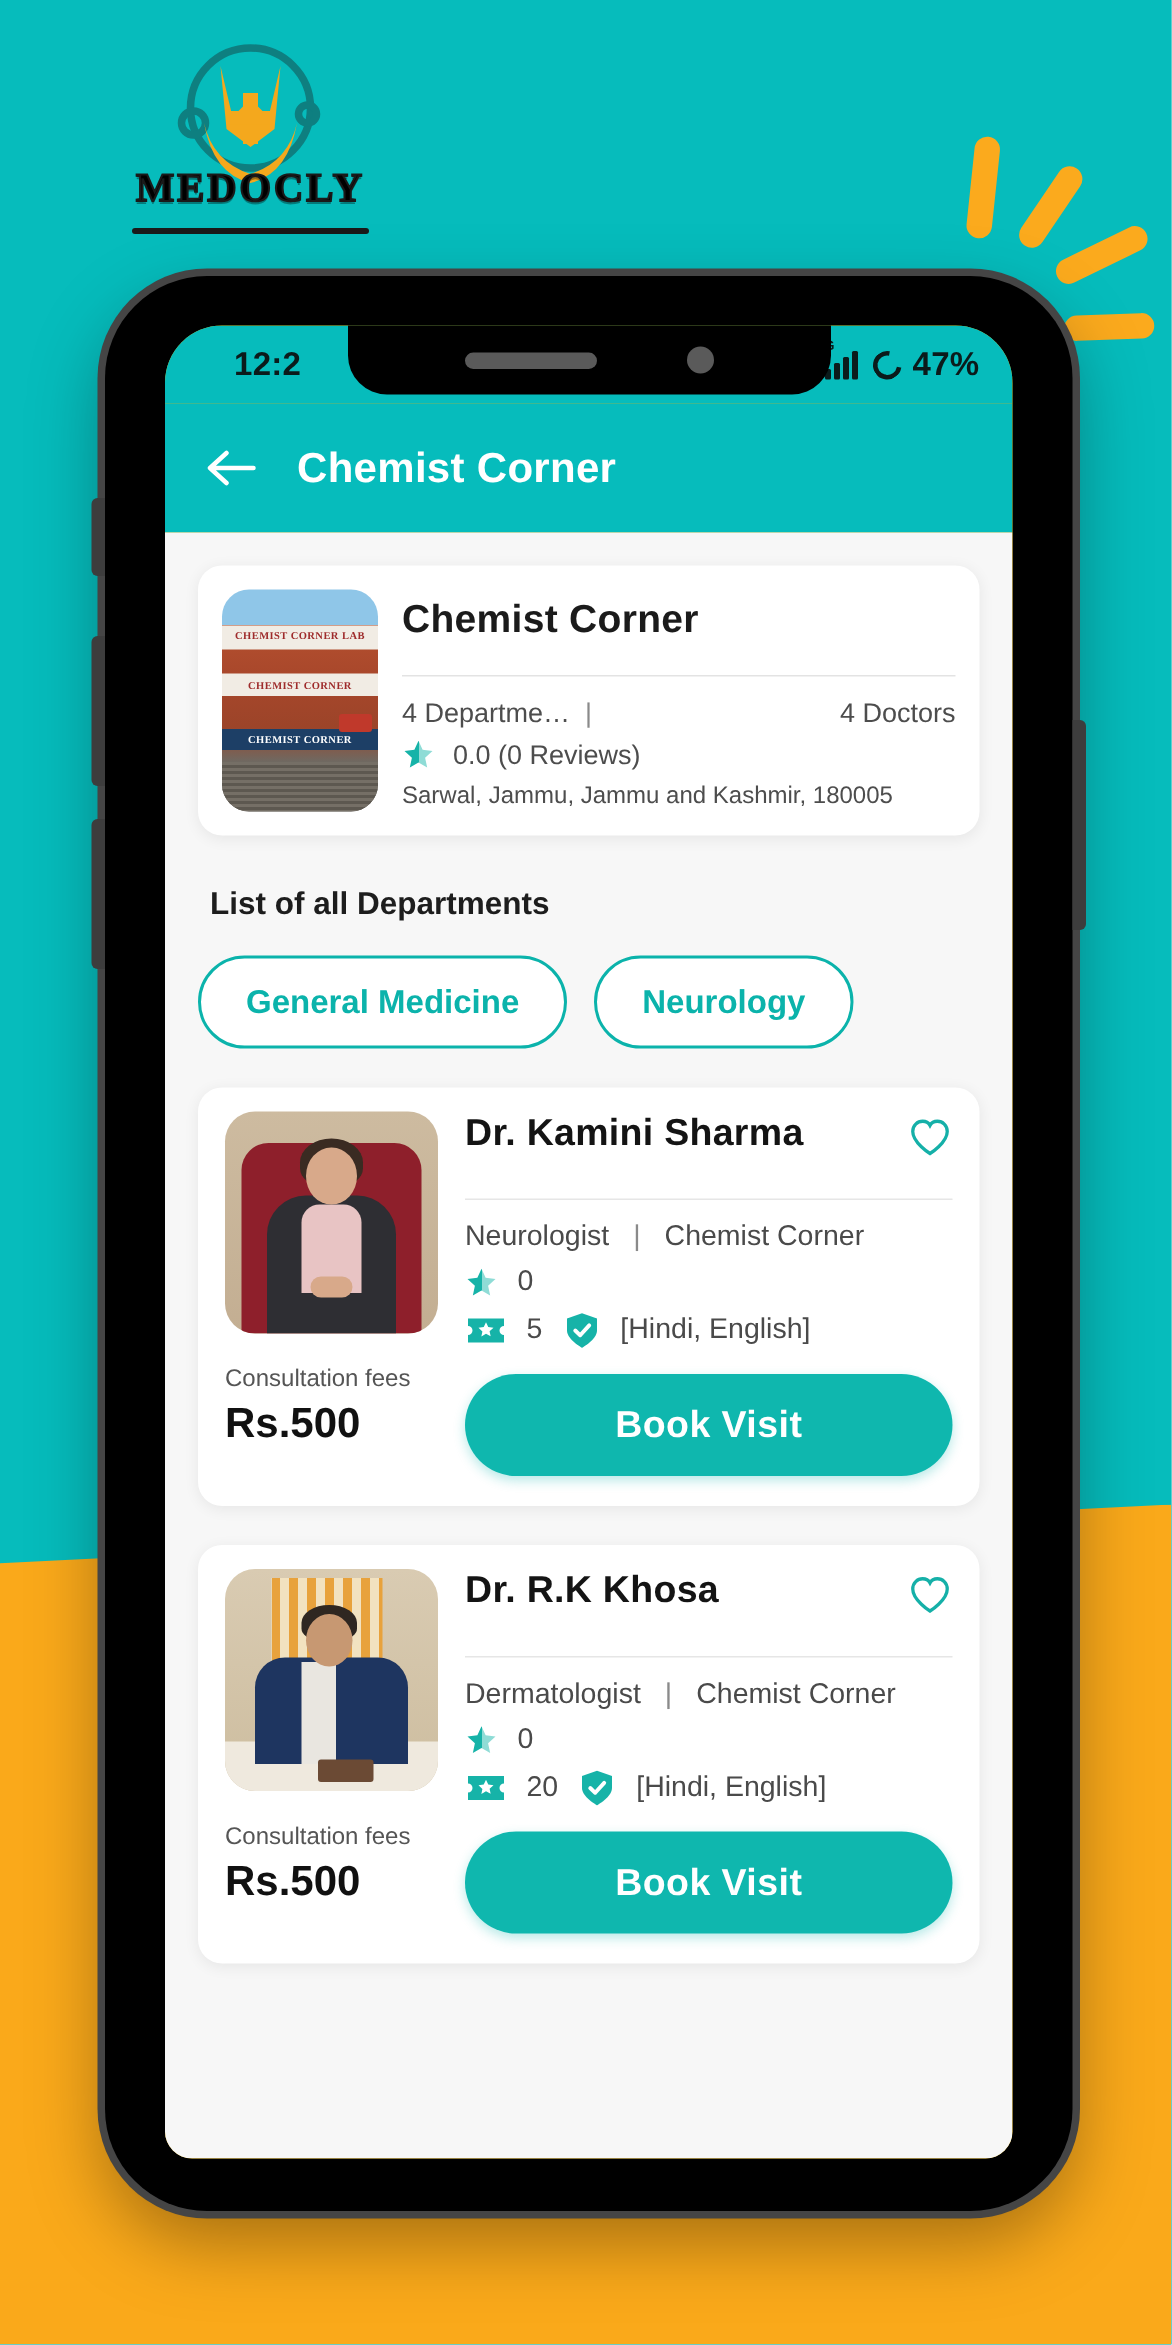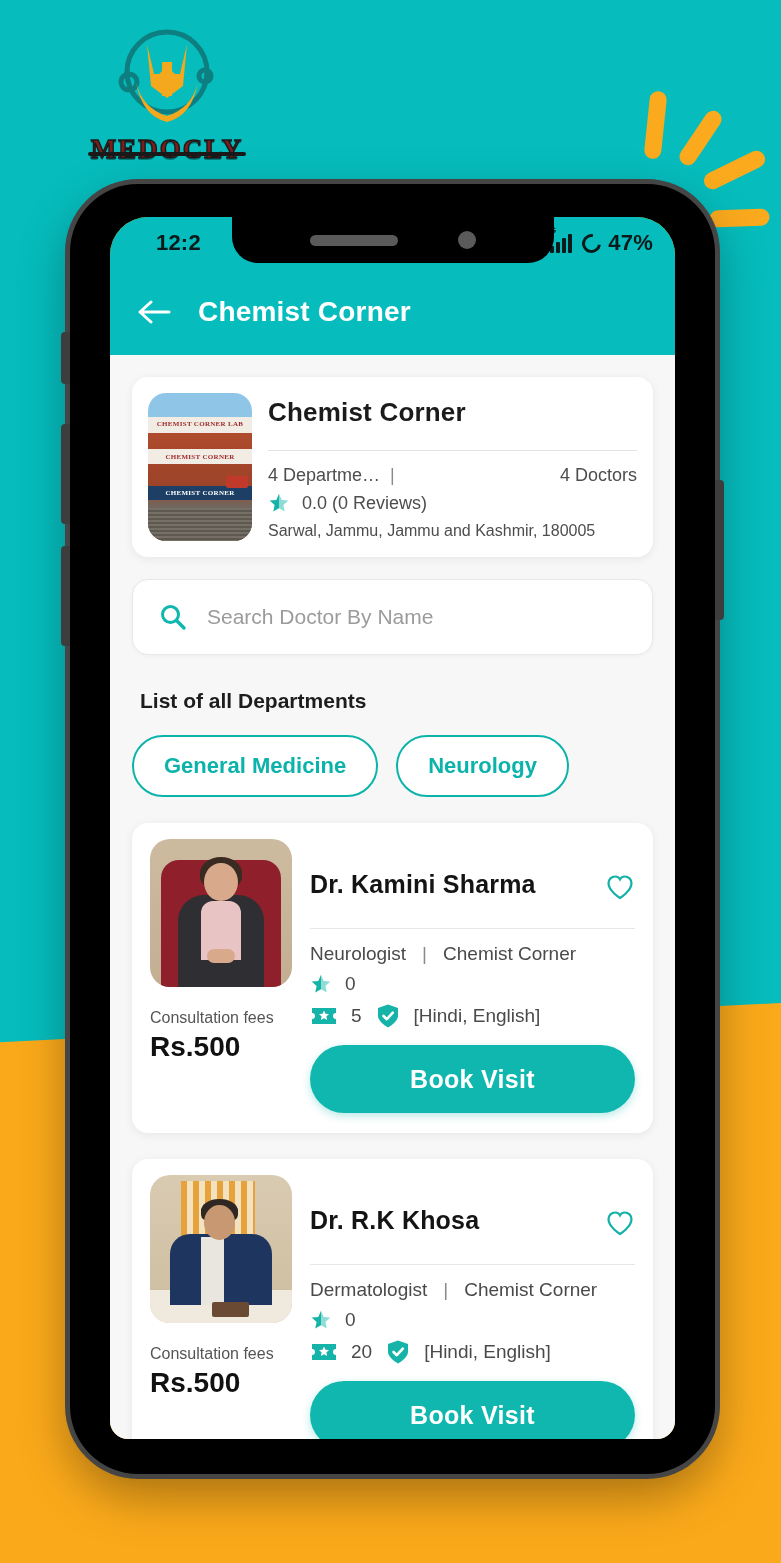--- a/index.html
+++ b/index.html
@@ -31,28 +31,28 @@
   .logo {
     position: absolute;
     left: 52px;
     top: 26px;
     width: 230px;
     height: 120px;
   }
   .logo svg { display: block; }
   .logo-word {
     position: absolute;
-    left: 0; top: 108px;
+    left: 0; top: 84px;
     width: 230px;
     text-align: center;
     font-family: "Liberation Serif", serif;
     font-weight: bold;
     font-size: 27px;
     letter-spacing: 2px;
-    color: #7f1d1d;
+    color: #000000;
     -webkit-text-stroke: 1.4px #1a1a1a;
     text-shadow: 0 2px 0 rgba(0,0,0,.35);
   }
   .logo-underline {
     position: absolute;
     left: 36px;
     top: 126px;
     width: 158px;
     height: 4px;
     background: #1a1a1a;
@@ -324,21 +324,21 @@
   .doc-photo.p2 .body { position:absolute; left:14%; top:40%; width:72%; height:48%; background:#1e3560; border-radius:20px 20px 0 0; }
   .doc-photo.p2 .stripe { position:absolute; left:36%; top:42%; width:16%; height:46%; background:#e9e6e0; }
   .doc-photo.p2 .head { position:absolute; left:38%; top:20%; width:22%; height:24%; background:#c79872; border-radius:50%; }
   .doc-photo.p2 .hair { position:absolute; left:36%; top:16%; width:26%; height:16%; background:#2f2721; border-radius:50% 50% 30% 30%; }
   .doc-photo.p2 .book { position:absolute; left:44%; bottom:4%; width:26%; height:10%; background:#6b4a34; border-radius:2px; }
 
   .fees-label { font-size: 16px; color: #555; margin-top: 22px; }
   .fees-value { font-size: 28px; font-weight: bold; color: #111; margin-top: 4px; }
 
   .doc-right { flex: 1; min-width: 0; display: flex; flex-direction: column; }
-  .doc-name-row { display: flex; align-items: flex-start; justify-content: space-between; margin-top: 31px; }
+  .doc-name-row { display: flex; align-items: flex-start; justify-content: space-between; }
   .doc-name { font-size: 25px; font-weight: bold; color: #141414; letter-spacing: .2px; }
   .heart-ico { width: 30px; height: 30px; flex: none; margin-top: 2px; }
   .doc-divider { height: 1px; background: #e6e6e6; margin: 26px 0 14px 0; }
   .doc-meta { display: flex; align-items: center; font-size: 19px; color: #4a4a4a; }
   .doc-meta .pipe { margin: 0 16px; color: #8a8a8a; }
   .doc-stat { display: flex; align-items: center; gap: 13px; margin-top: 8px; font-size: 19px; color: #4a4a4a; }
   .ticket-ico { width: 28px; height: 22px; flex: none; }
   .shield-ico { width: 26px; height: 26px; flex: none; }
   .langs { color: #4a4a4a; font-size: 19px; }
 
@@ -455,27 +455,20 @@
               </defs>
               <path d="M12 2l3 6.6 7.2.8-5.4 4.9 1.5 7.1L12 17.8 5.7 21.4l1.5-7.1L1.8 9.4l7.2-.8z" fill="url(#starGrad)"></path>
             </svg>
             <span>0.0 (0 Reviews)</span>
           </div>
 
           <div class="clinic-addr">Sarwal, Jammu, Jammu and Kashmir, 180005</div>
         </div>
       </div>
 
-      <div class="searchbox">
-        <svg class="search-ico" viewBox="0 0 28 28">
-          <circle cx="11.5" cy="11.5" r="8" fill="none" stroke="#0fb7ae" stroke-width="3"></circle>
-          <path d="M17.5 17.5 L25 25" stroke="#0fb7ae" stroke-width="3.4" stroke-linecap="round"></path>
-        </svg>
-        <input class="search-input" type="text" placeholder="Search Doctor By Name" style="">
-      </div>
 
       <div class="dept-title">List of all Departments</div>
       <div class="chips">
         <div class="chip">General Medicine</div>
         <div class="chip">Neurology</div>
       </div>
 
       <div class="card doc-card">
         <div class="doc-top">
           <div class="doc-left">

